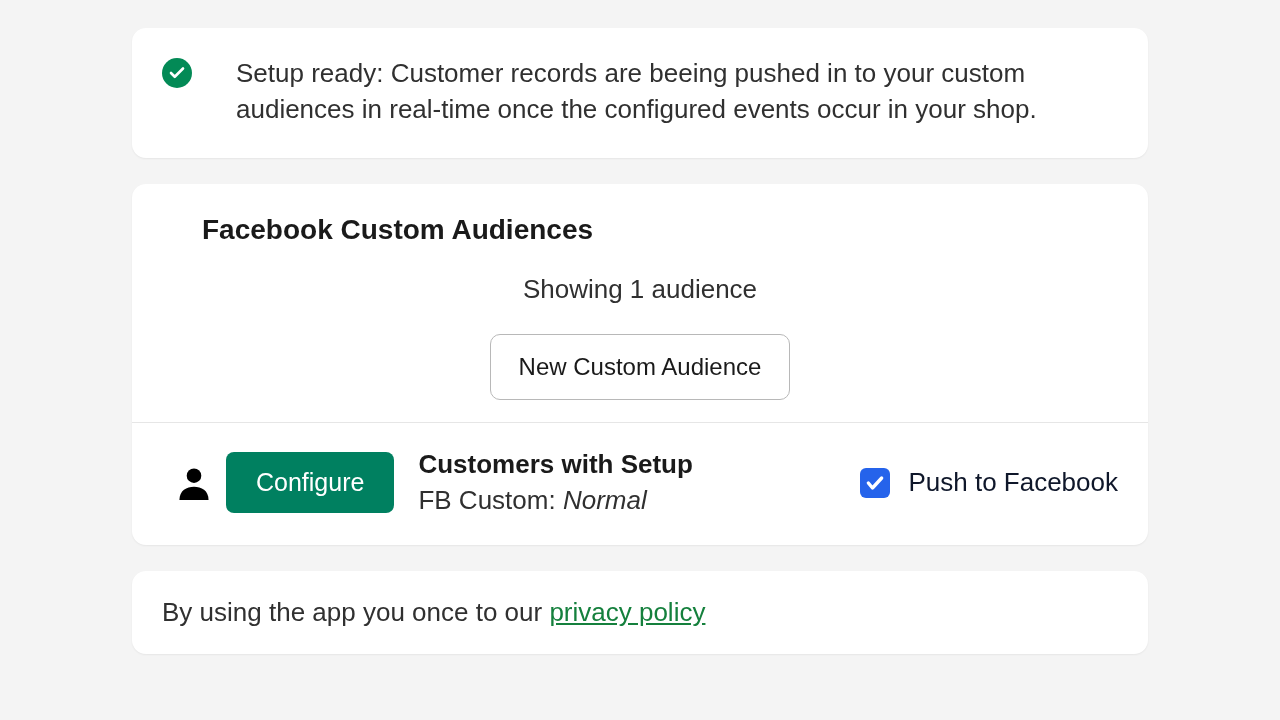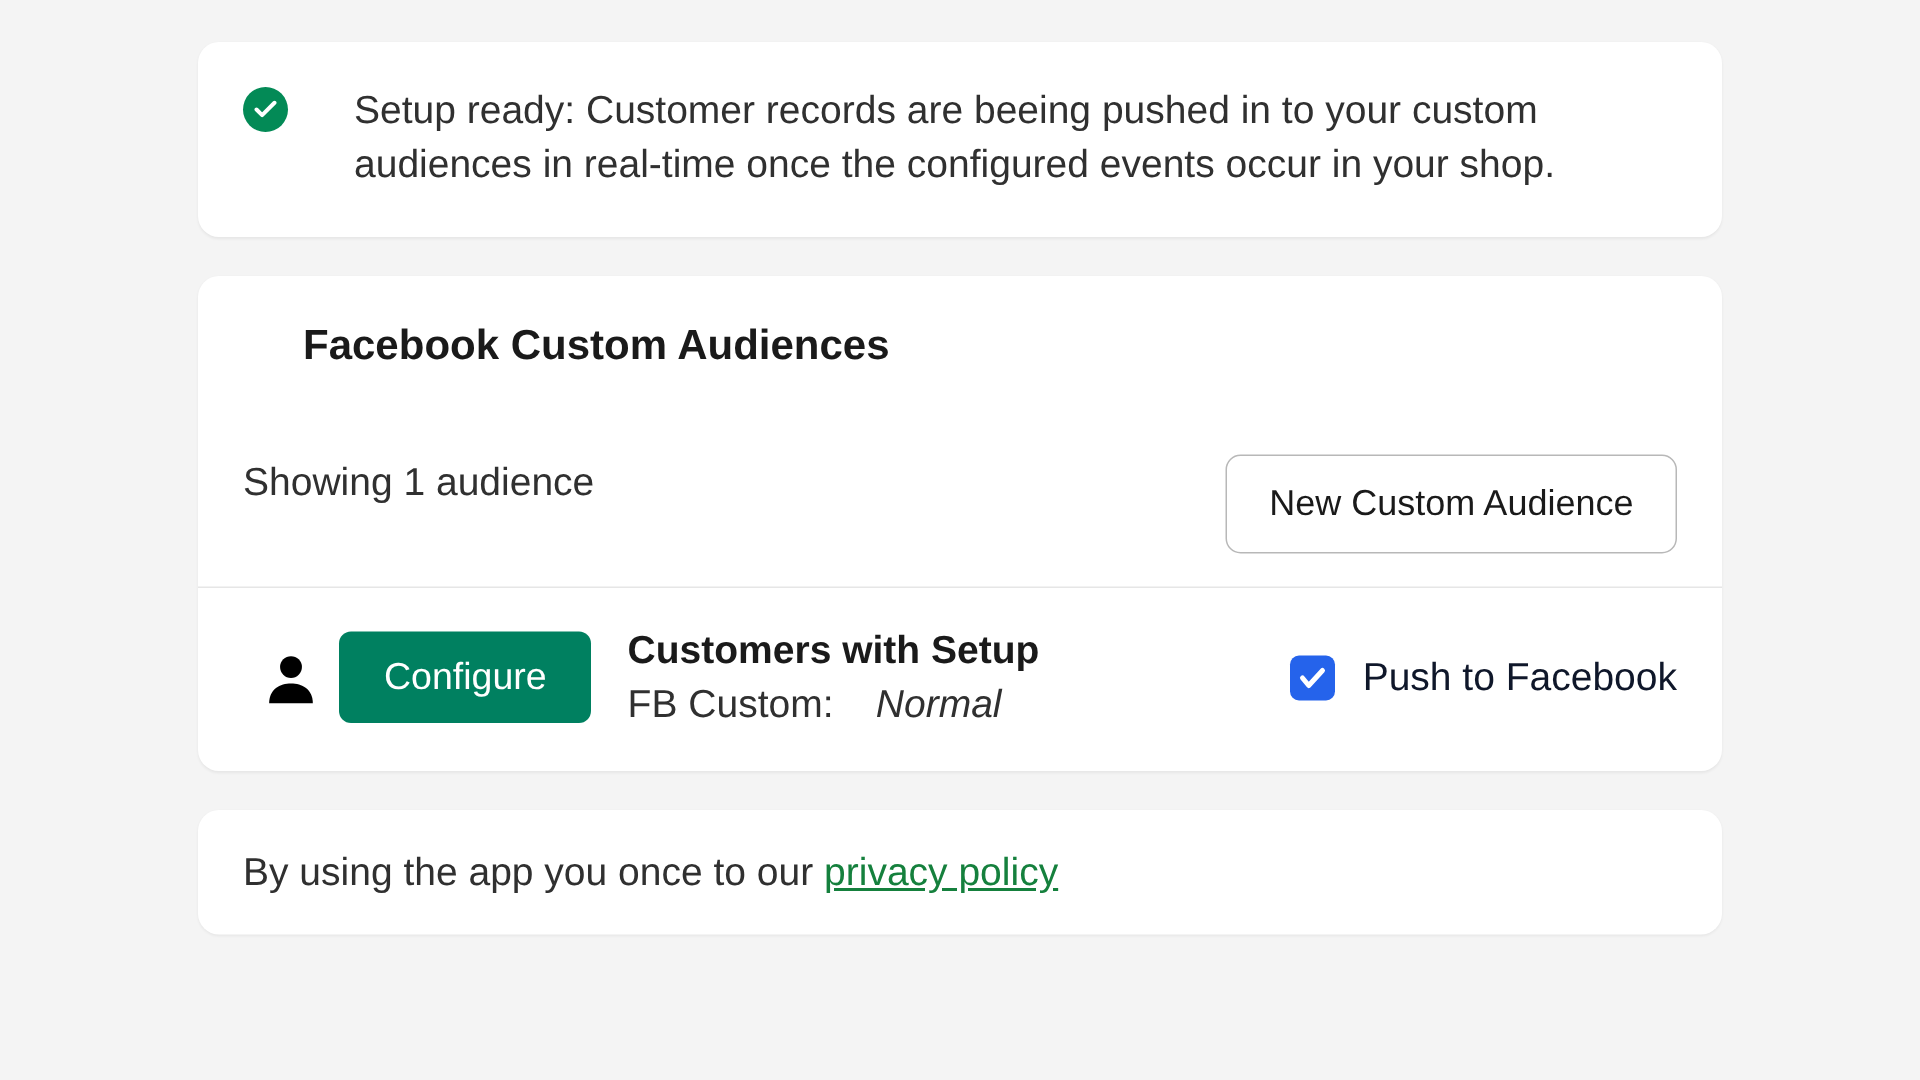--- a/index.html
+++ b/index.html
@@ -50,20 +50,21 @@
     font-size: 28px;
     font-weight: 700;
     color: #1a1a1a;
     margin-bottom: 28px;
     margin-left: 40px;
   }
   .section-sub {
     display: flex;
     align-items: center;
     justify-content: space-between;
+    flex-direction: column;
   }
   .showing-text {
     font-size: 26px;
     color: #303030;
   }
   .btn-outline {
     font-size: 24px;
     font-weight: 500;
     padding: 18px 28px;
     background: #ffffff;
@@ -102,21 +103,21 @@
     flex-shrink: 0;
   }
   .audience-info {
     margin-left: 24px;
     flex: 1;
     font-size: 26px;
     line-height: 1.38;
     color: #303030;
   }
   .audience-name { font-weight: 700; color: #1a1a1a; }
-  .italic { font-style: italic; margin-left: 21px; }
+  .italic { font-style: italic; }
   .push-toggle {
     display: flex;
     align-items: center;
     gap: 18px;
     cursor: pointer;
   }
   .cb {
     width: 30px;
     height: 30px;
     border-radius: 6px;

